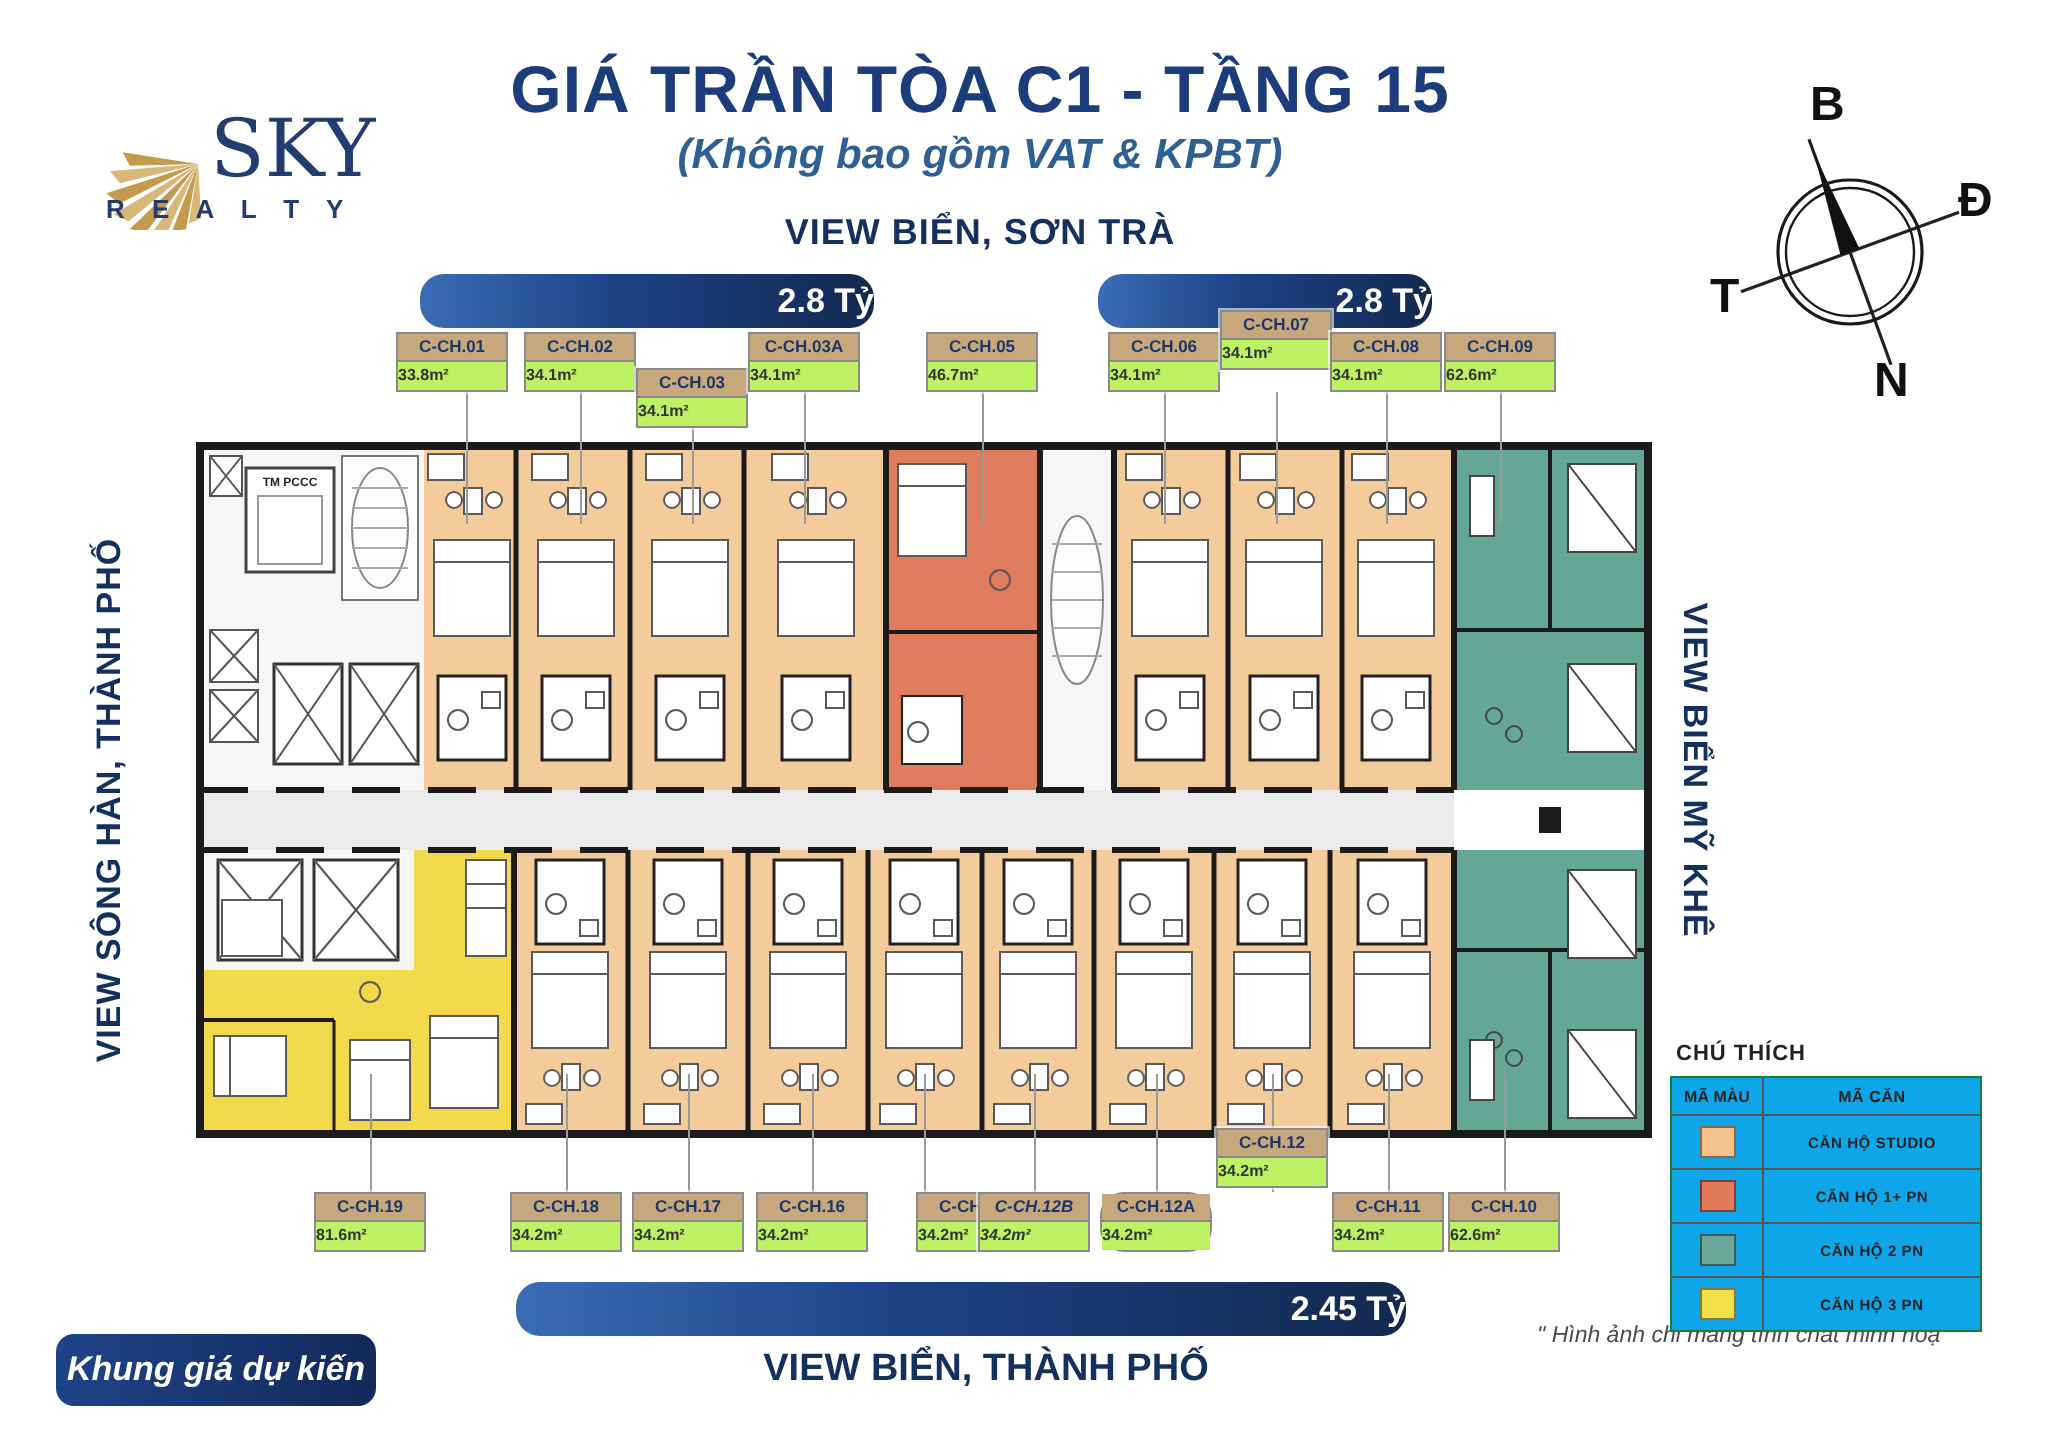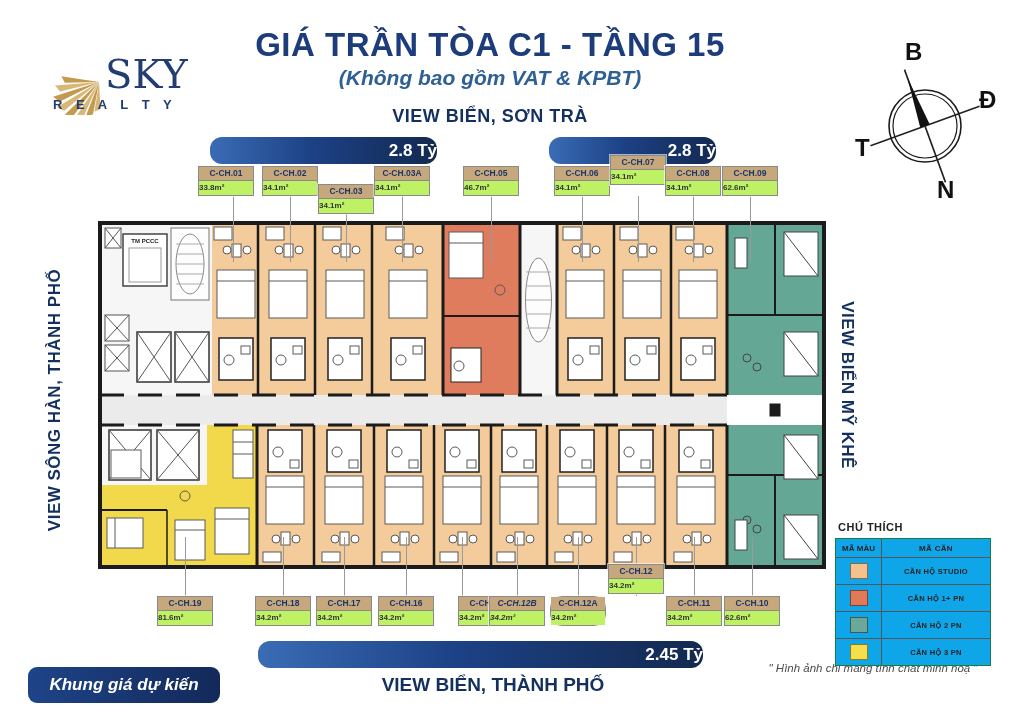--- a/index.html
+++ b/index.html
@@ -25,21 +25,21 @@
   #view-right{left:847px;top:385px;transform:translate(-50%,-50%) rotate(90deg);}
   #view-bottom{left:243px;top:674px;width:500px;text-align:center;font-size:19px;font-weight:800;color:#14305e;}
   
   .unit-label{position:absolute;width:54px;border:1px solid #8a8a8a;background:#fff;z-index:3;
               box-shadow:0 0 0 1px rgba(255,255,255,.6);}
   .unit-code{background:#c7a87c;color:#1c3667;font-weight:800;font-size:8.5px;text-align:center;
              line-height:13px;height:13px;border-bottom:1px solid #8a8a8a;}
   .unit-area{color:#333;font-size:8px;font-weight:700;text-align:left;line-height:14px;height:14px;background:#bef264;}
   .leader{position:absolute;width:1px;background:#9a9a9a;z-index:2;}
   
-  #badge{left:28px;top:667px;width:192px;height:36px;border-radius:9px;
+  #badge{left:28px;top:667px;width:160px;height:36px;border-radius:9px;
          background:linear-gradient(90deg,#1e4488,#13295a);color:#fff;font-size:17px;font-weight:700;
          font-style:italic;text-align:center;line-height:36px;}
   
   #legend-heading{left:838px;top:521px;font-size:11px;font-weight:800;color:#222;letter-spacing:.5px;}
   #legend{left:835px;top:538px;width:154px;border:1px solid #15803d;background:#0ea5e9;z-index:3;}
   .lg-row{display:flex;border-top:1px solid #555;}
   .lg-row.hdr{border-top:none;}
   .lg-c1{width:45px;border-right:1px solid #555;display:flex;align-items:center;justify-content:center;}
   .lg-c2{flex:1;display:flex;align-items:center;justify-content:center;}
   .lg-row.hdr .lg-c1,.lg-row.hdr .lg-c2{font-size:8px;font-weight:800;color:#222;height:18px;}

